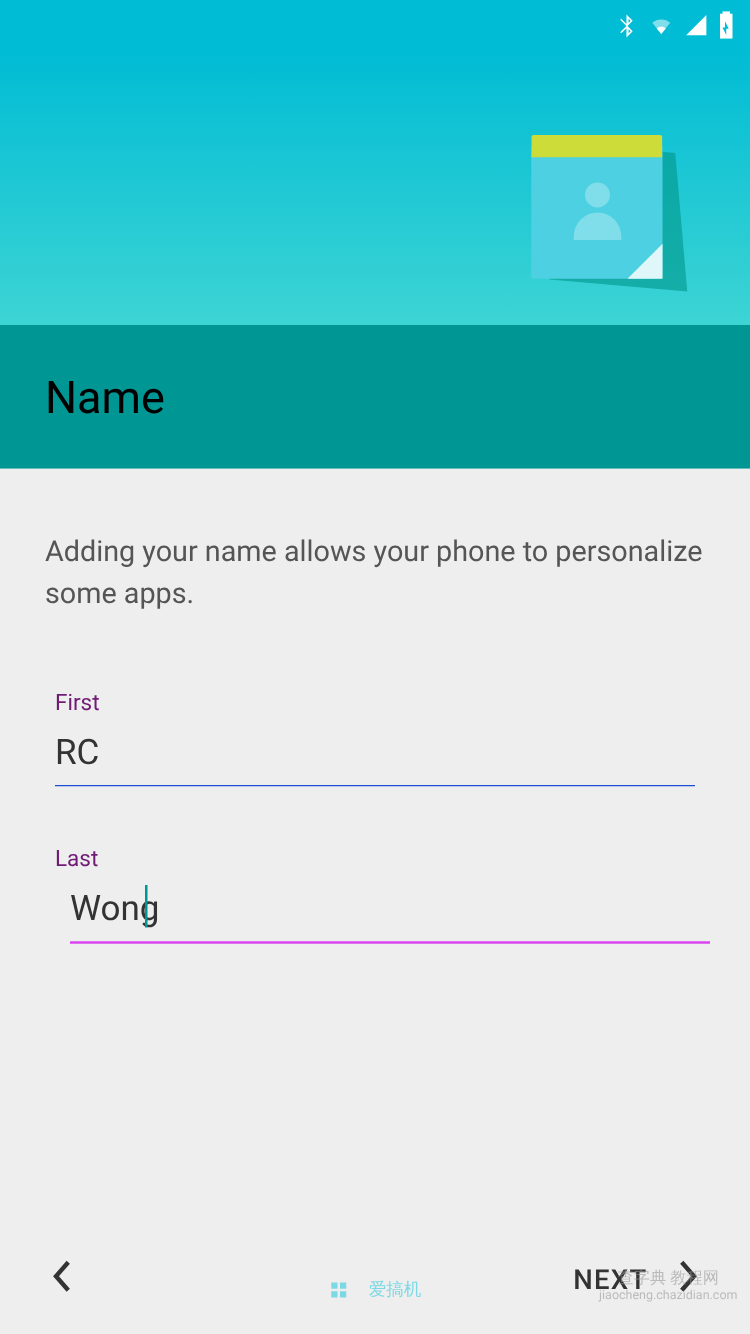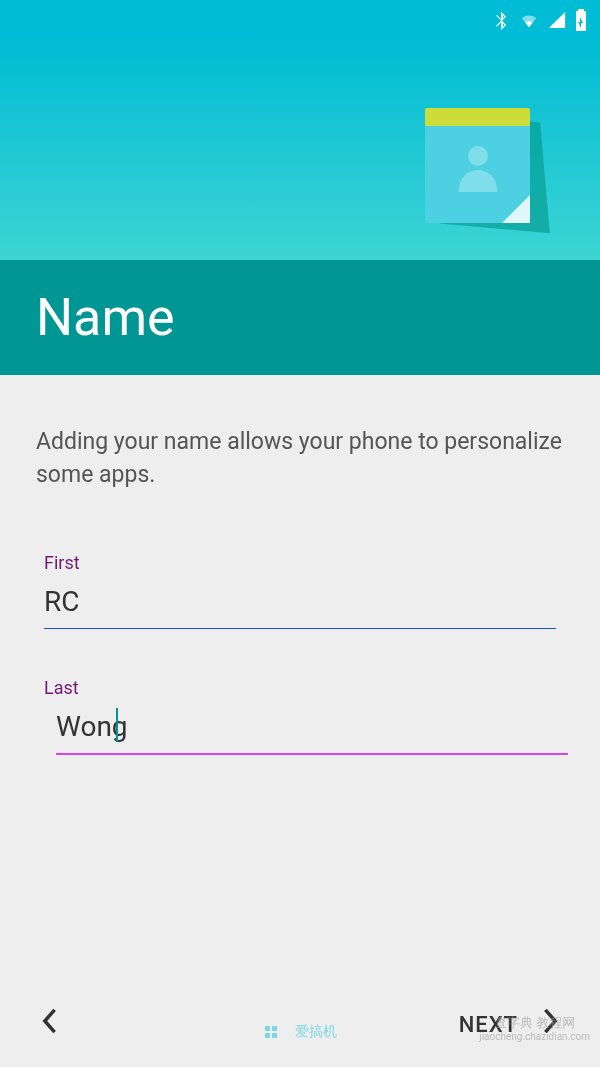--- a/index.html
+++ b/index.html
@@ -97,22 +97,22 @@
       border-color: transparent transparent #e0f7fa transparent;
     }
     .title-bar {
       height: 115px;
       background: #009693;
       display: flex;
       align-items: center;
       padding: 0 36px;
     }
     .title-text {
-      color: #ffffff;
-      font-size: 52px;
+      color: #000000;
+      font-size: 36px;
       font-weight: 400;
     }
     .content {
       padding: 50px 36px 20px 36px;
       background: #eeeeee;
     }
     .description {
       font-size: 23px;
       color: #555;
       line-height: 1.45;

